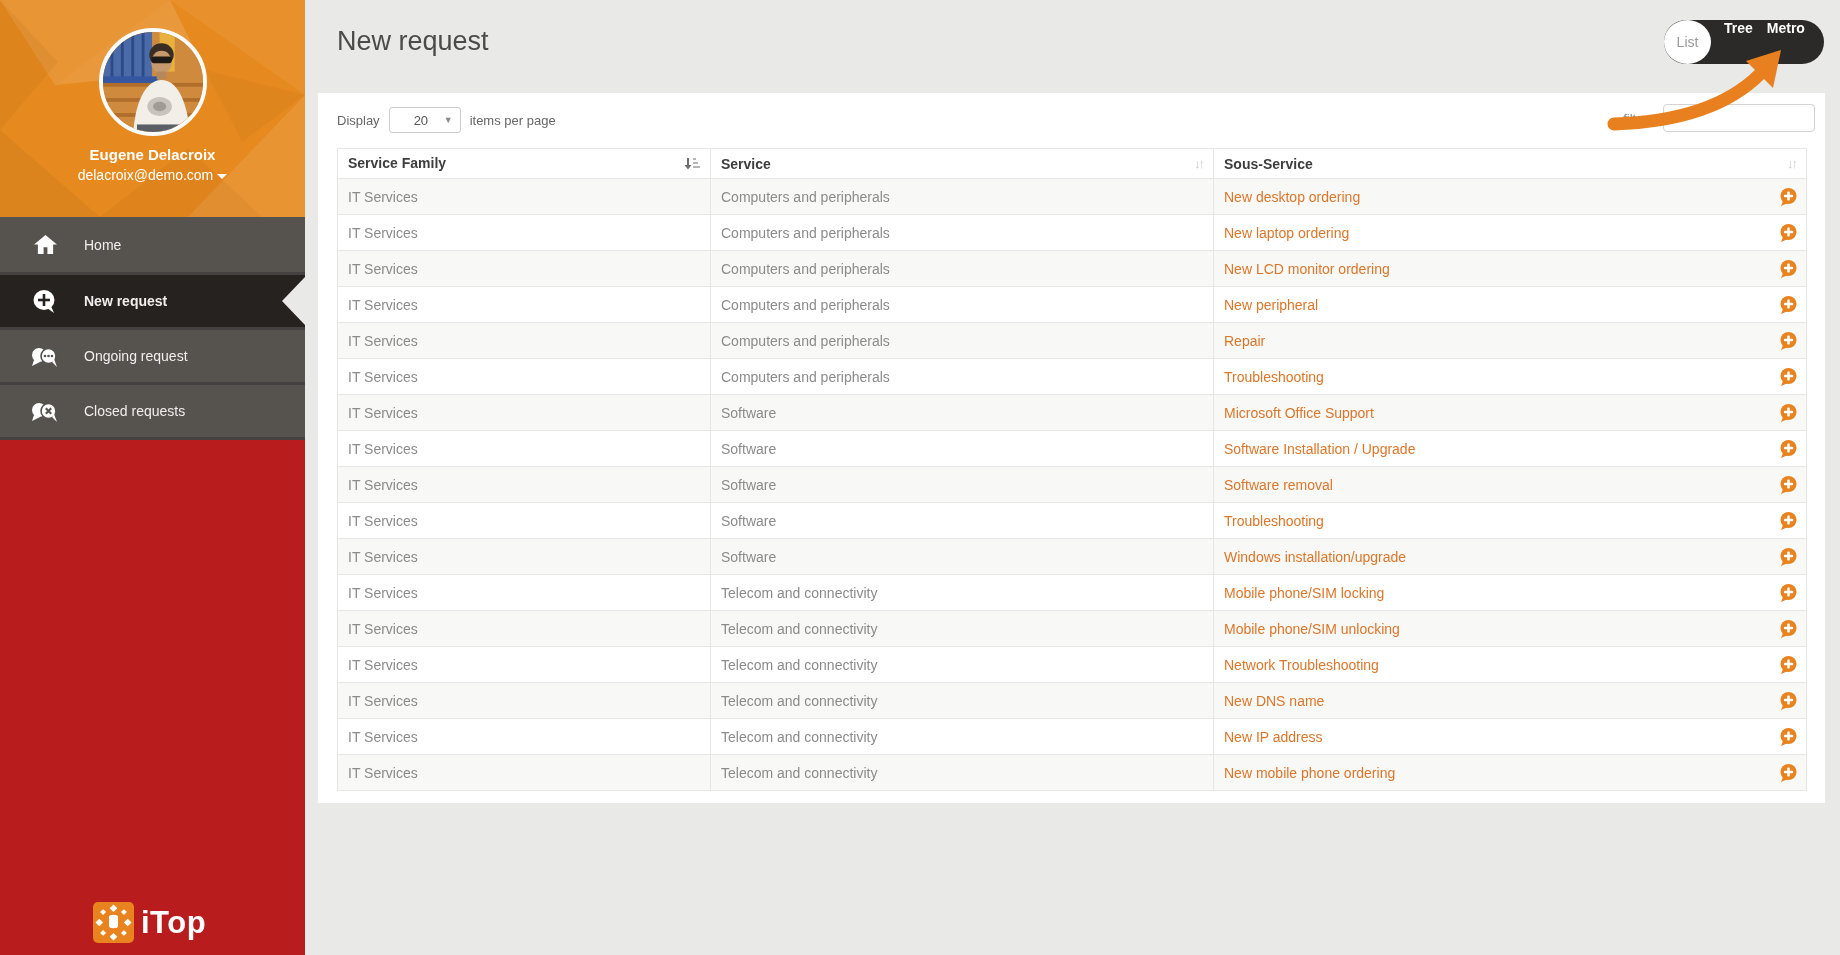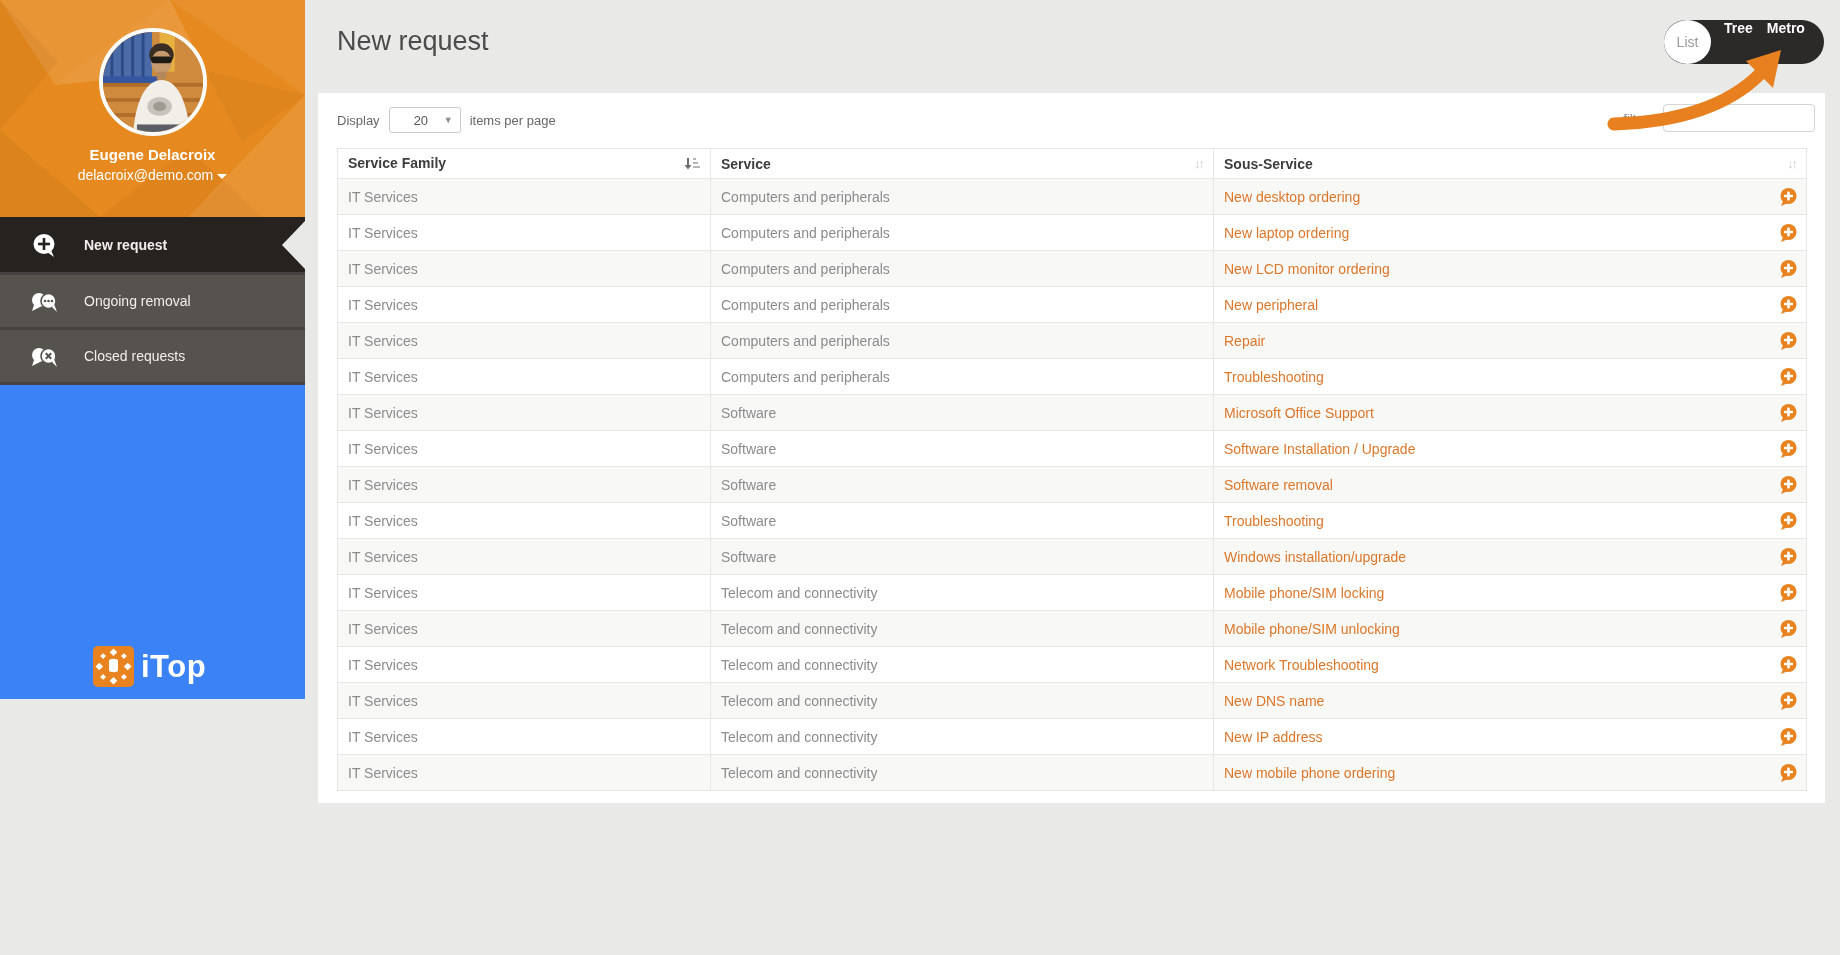--- a/index.html
+++ b/index.html
@@ -5,21 +5,21 @@
 <style>
   * { box-sizing: border-box; }
   html,body { margin:0; padding:0; }
   body {
     width:1840px; height:955px; overflow:hidden; position:relative;
     background:#e9e9e7;
     font-family:"Liberation Sans", sans-serif;
   }
 
   
-  .sidebar { position:absolute; left:0; top:0; width:305px; height:699px; background:#3b82f6; }
+  .sidebar { position:absolute; left:0; top:0; width:305px; height:955px; background:#b91c1c; }
   .profile { position:relative; width:305px; height:217px; overflow:hidden; text-align:center; color:#fff; }
   .profile svg.facets { position:absolute; left:0; top:0; }
   .avatar {
     position:relative; margin:28px auto 0; width:108px; height:108px;
     border-radius:50%; border:4px solid #fbfbfa; overflow:hidden; background:#cf8a3e;
   }
   .avatar svg { display:block; }
   .profile .name { position:relative; margin-top:10px; font-size:15px; font-weight:bold; }
   .profile .email { position:relative; margin-top:4px; font-size:14px; cursor:pointer; }
   .profile .caret { display:inline-block; margin-left:4px; width:0; height:0;
@@ -127,20 +127,28 @@
         <rect x="36" y="98" width="54" height="8" fill="#5a5f66"></rect>
       </svg>
     </div>
     <div class="name">Eugene Delacroix</div>
     <div class="email">
       <span>delacroix@demo.com</span><span class="caret"></span>
     </div>
   </div>
 
   <div class="nav">
+    <div class="nav-item">
+      <span class="nicon">
+        <svg width="25" height="21" viewBox="0 0 26 22">
+            <path d="M13 1 L1 11 h4 v10 h6 v-7 h4 v7 h6 v-10 h4 Z" fill="#fff"></path>
+          </svg>
+      </span>
+      <span>Home</span>
+    </div>
     <div class="nav-item active">
       <span class="nicon">
         <svg width="26" height="24" viewBox="0 0 26 24">
           <ellipse cx="12" cy="11" rx="10.5" ry="10" fill="#fff"></ellipse>
           <polygon points="15,19 22,24 18,15" fill="#fff"></polygon>
           <rect x="10.7" y="5" width="2.6" height="12" fill="#262220"></rect>
           <rect x="6" y="9.7" width="12" height="2.6" fill="#262220"></rect>
         </svg>
       </span>
       <span>New request</span>
@@ -150,21 +158,21 @@
         <svg width="28" height="21" viewBox="0 0 28 21">
           <circle cx="8" cy="9" r="7" fill="#fff"></circle>
           <polygon points="3,14 1,20 9,16" fill="#fff"></polygon>
           <circle cx="17.5" cy="10" r="7.5" fill="#fff" stroke="#56524e" stroke-width="1.6"></circle>
           <polygon points="21,16 26,21 23,13" fill="#fff"></polygon>
           <circle cx="14" cy="10" r="1.3" fill="#56524e"></circle>
           <circle cx="17.5" cy="10" r="1.3" fill="#56524e"></circle>
           <circle cx="21" cy="10" r="1.3" fill="#56524e"></circle>
         </svg>
       </span>
-      <span>Ongoing removal</span>
+      <span>Ongoing request</span>
     </div>
     <div class="nav-item">
       <span class="nicon">
         <svg width="28" height="21" viewBox="0 0 28 21">
           <circle cx="8" cy="9" r="7" fill="#fff"></circle>
           <polygon points="3,14 1,20 9,16" fill="#fff"></polygon>
           <circle cx="17.5" cy="10" r="7.5" fill="#fff" stroke="#56524e" stroke-width="1.6"></circle>
           <polygon points="21,16 26,21 23,13" fill="#fff"></polygon>
           <path d="M14.8 7.3 L20.2 12.7 M20.2 7.3 L14.8 12.7" stroke="#56524e" stroke-width="2.1"></path>
         </svg>

